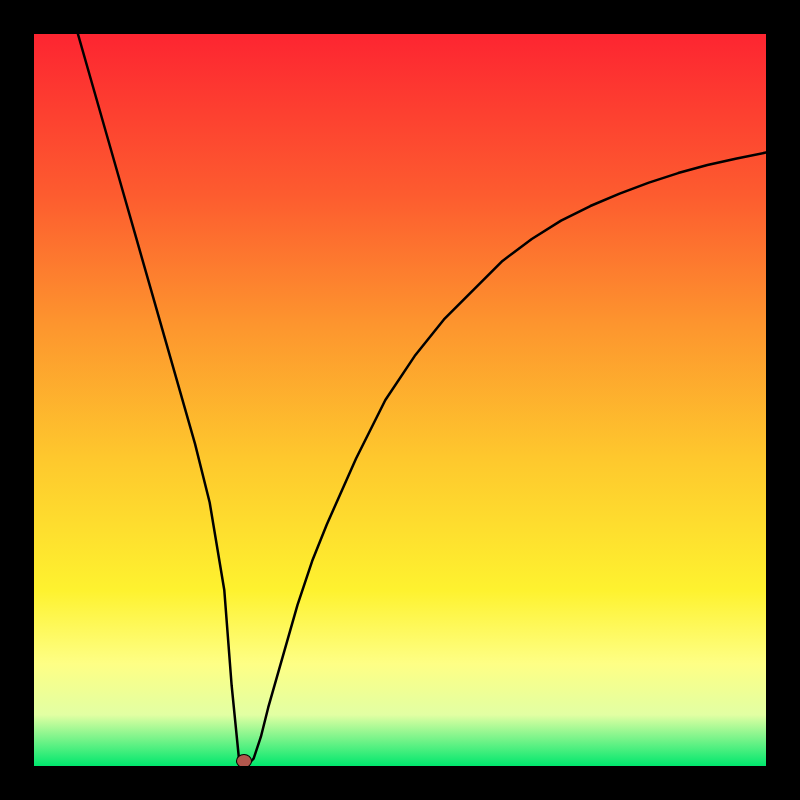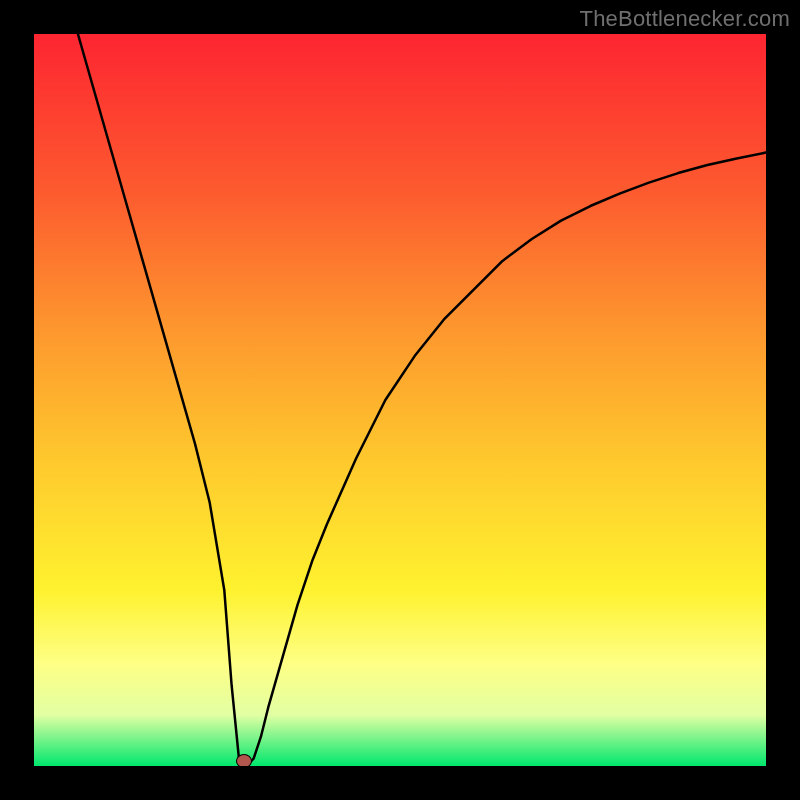--- a/index.html
+++ b/index.html
@@ -77,14 +77,13 @@
             <stop offset="100.00%" stop-color="#00e76d"></stop>
           </linearGradient>
       </defs>
       <rect x="0" y="0" width="732" height="732" fill="url(#bg-grad)"></rect>
     </svg>
     <svg class="curve" viewBox="0 0 732 732" preserveAspectRatio="none">
       <path id="curve-path" fill="none" stroke-width="2.5" stroke-linejoin="round" stroke-linecap="round" d="M43.92 0.00 L58.56 51.24 L73.20 102.48 L87.84 153.72 L102.48 204.96 L117.12 256.20 L131.76 307.44 L146.40 358.68 L161.04 409.92 L175.68 468.48 L190.32 556.32 L197.64 651.48 L204.96 724.68 L212.28 732.00 L219.60 724.68 L226.92 702.72 L234.24 673.44 L248.88 622.20 L263.52 570.96 L278.16 527.04 L292.80 490.44 L322.08 424.56 L351.36 366.00 L380.64 322.08 L409.92 285.48 L439.20 256.20 L468.48 226.92 L497.76 204.96 L527.04 186.66 L556.32 172.02 L585.60 159.58 L614.88 148.60 L644.16 139.08 L673.44 131.03 L702.72 124.44 L732.00 118.58" stroke="#000000"></path>
     </svg>
     <div class="marker" id="marker" style="left: 210.084px; top: 726.876px; background: rgb(178, 87, 77); border: 1px solid rgb(0, 0, 0);"></div>
   </div>
-  <div class="watermark">TheBottlenecker.com</div>
 </div>
 
 </body></html>

